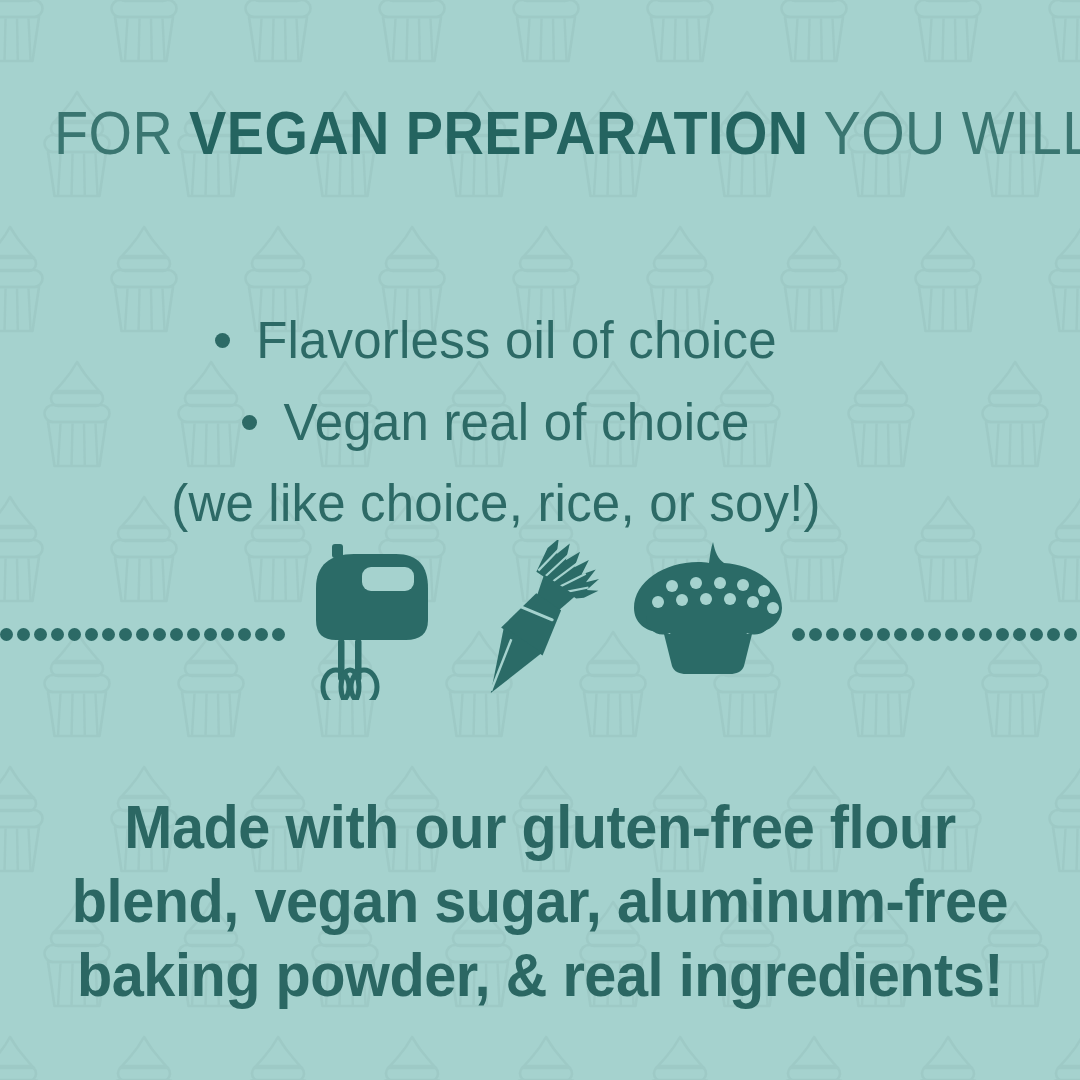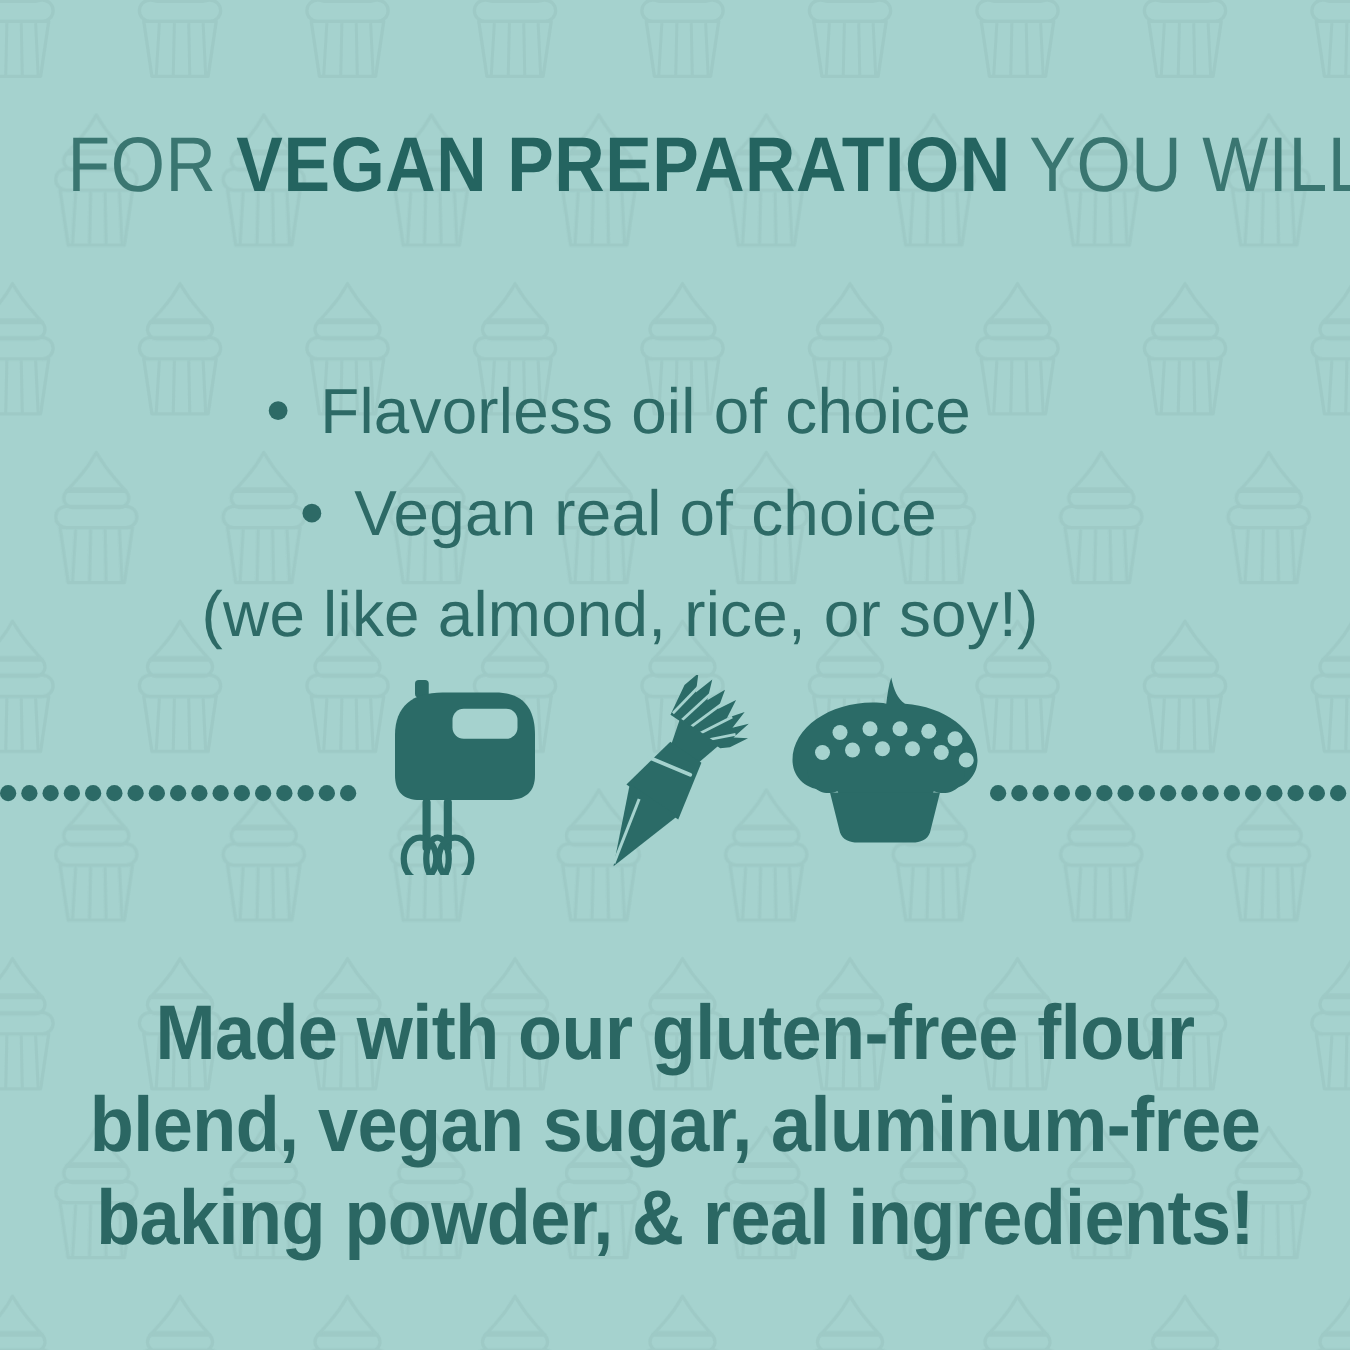--- a/index.html
+++ b/index.html
@@ -55,21 +55,21 @@
     color: #3a7671;
   }
   .headline .strong {
     font-weight: 700;
     color: #246460;
   }
 
   
   .list-block {
     position: absolute;
-    top: 288px;
+    top: 300px;
     left: 0;
     width: 992px;
     text-align: center;
     color: #2d6a66;
   }
   .bullet-row {
     font-size: 51px;
     line-height: 82px;
     font-weight: 300;
     letter-spacing: 0.2px;
@@ -267,21 +267,21 @@
       <span class="light">FOR </span><span class="strong">VEGAN PREPARATION</span><span class="light"> YOU WILL NEED</span>
     </div>
 
     <div class="list-block">
       <div class="bullet-row">
         <span class="bullet-dot"></span><span>Flavorless oil of choice</span>
       </div>
       <div class="bullet-row">
         <span class="bullet-dot"></span><span>Vegan real of choice</span>
       </div>
-      <div class="note-row">(we like almond, rice, or soy!)</div>
+      <div class="note-row">(we like choice, rice, or soy!)</div>
     </div>
 
     <div class="divider left">
       <span class="dot" style="left:0px"></span>
       <span class="dot" style="left:17px"></span>
       <span class="dot" style="left:34px"></span>
       <span class="dot" style="left:51px"></span>
       <span class="dot" style="left:68px"></span>
       <span class="dot" style="left:85px"></span>
       <span class="dot" style="left:102px"></span>

